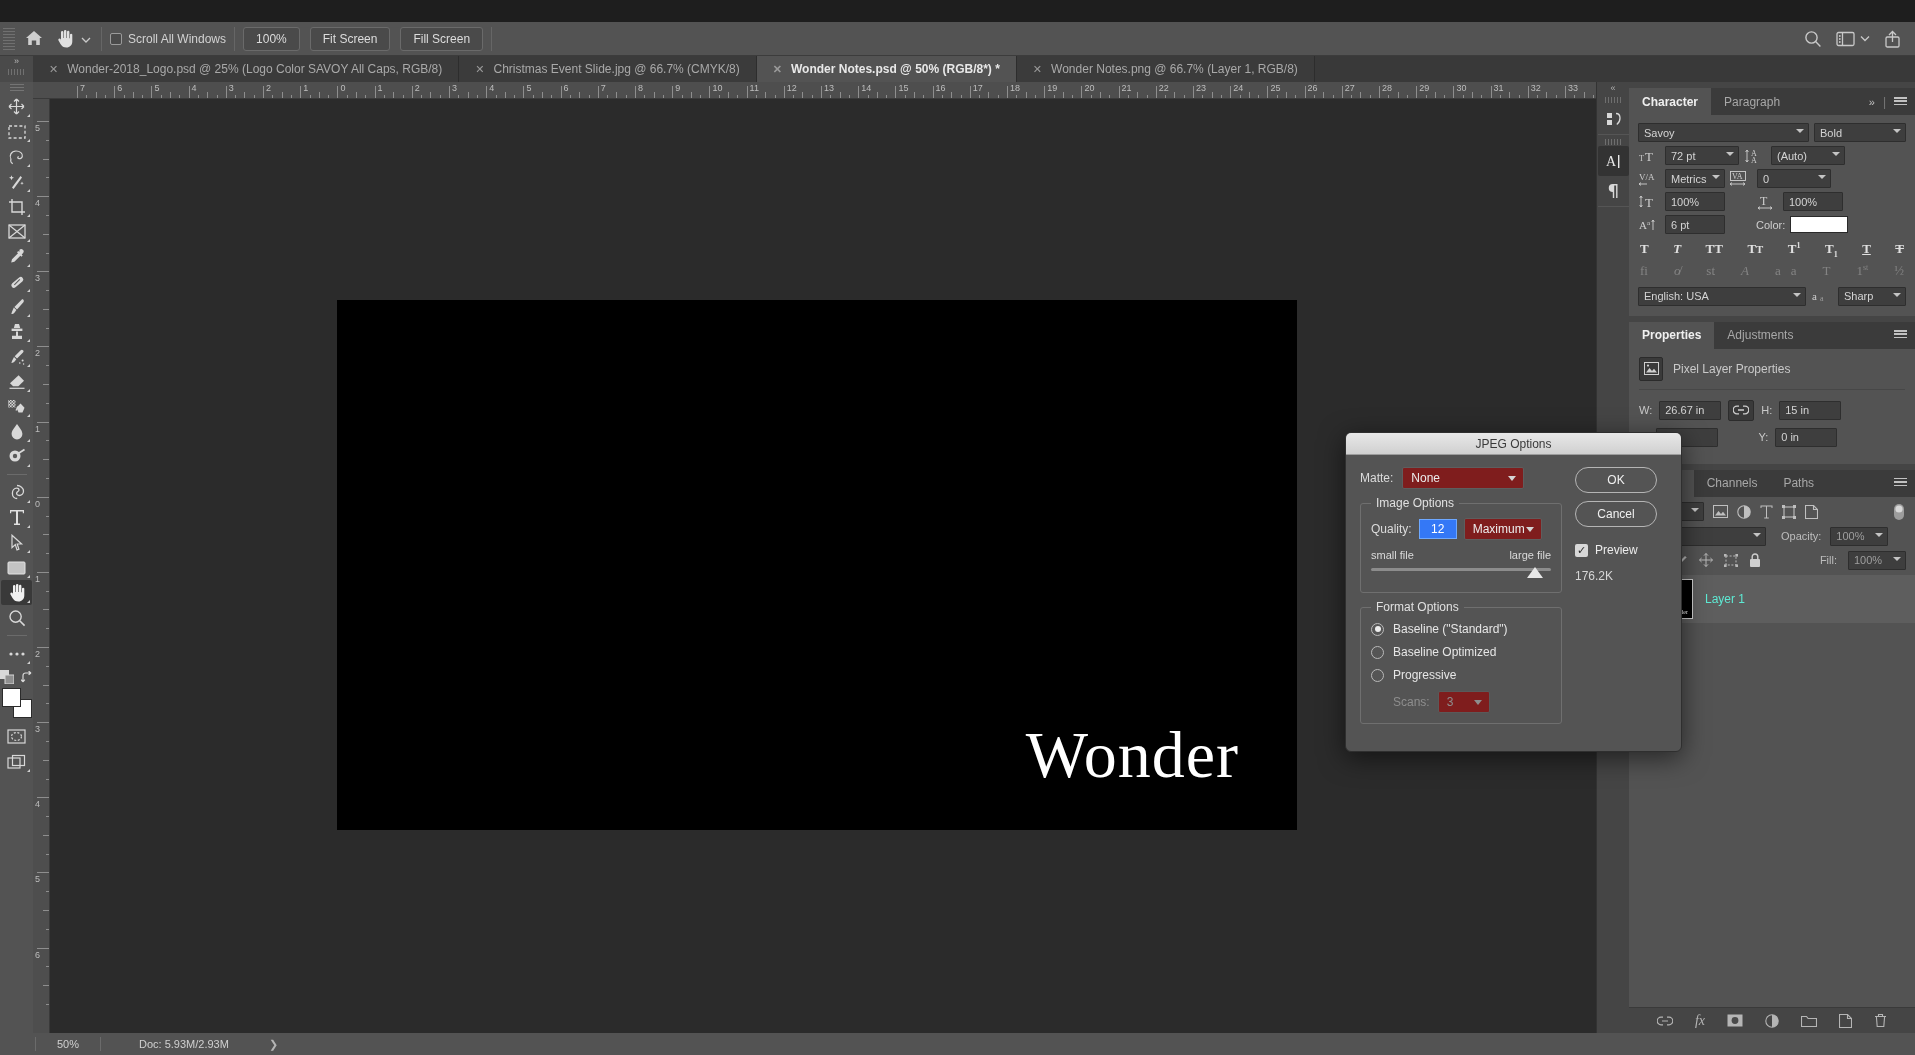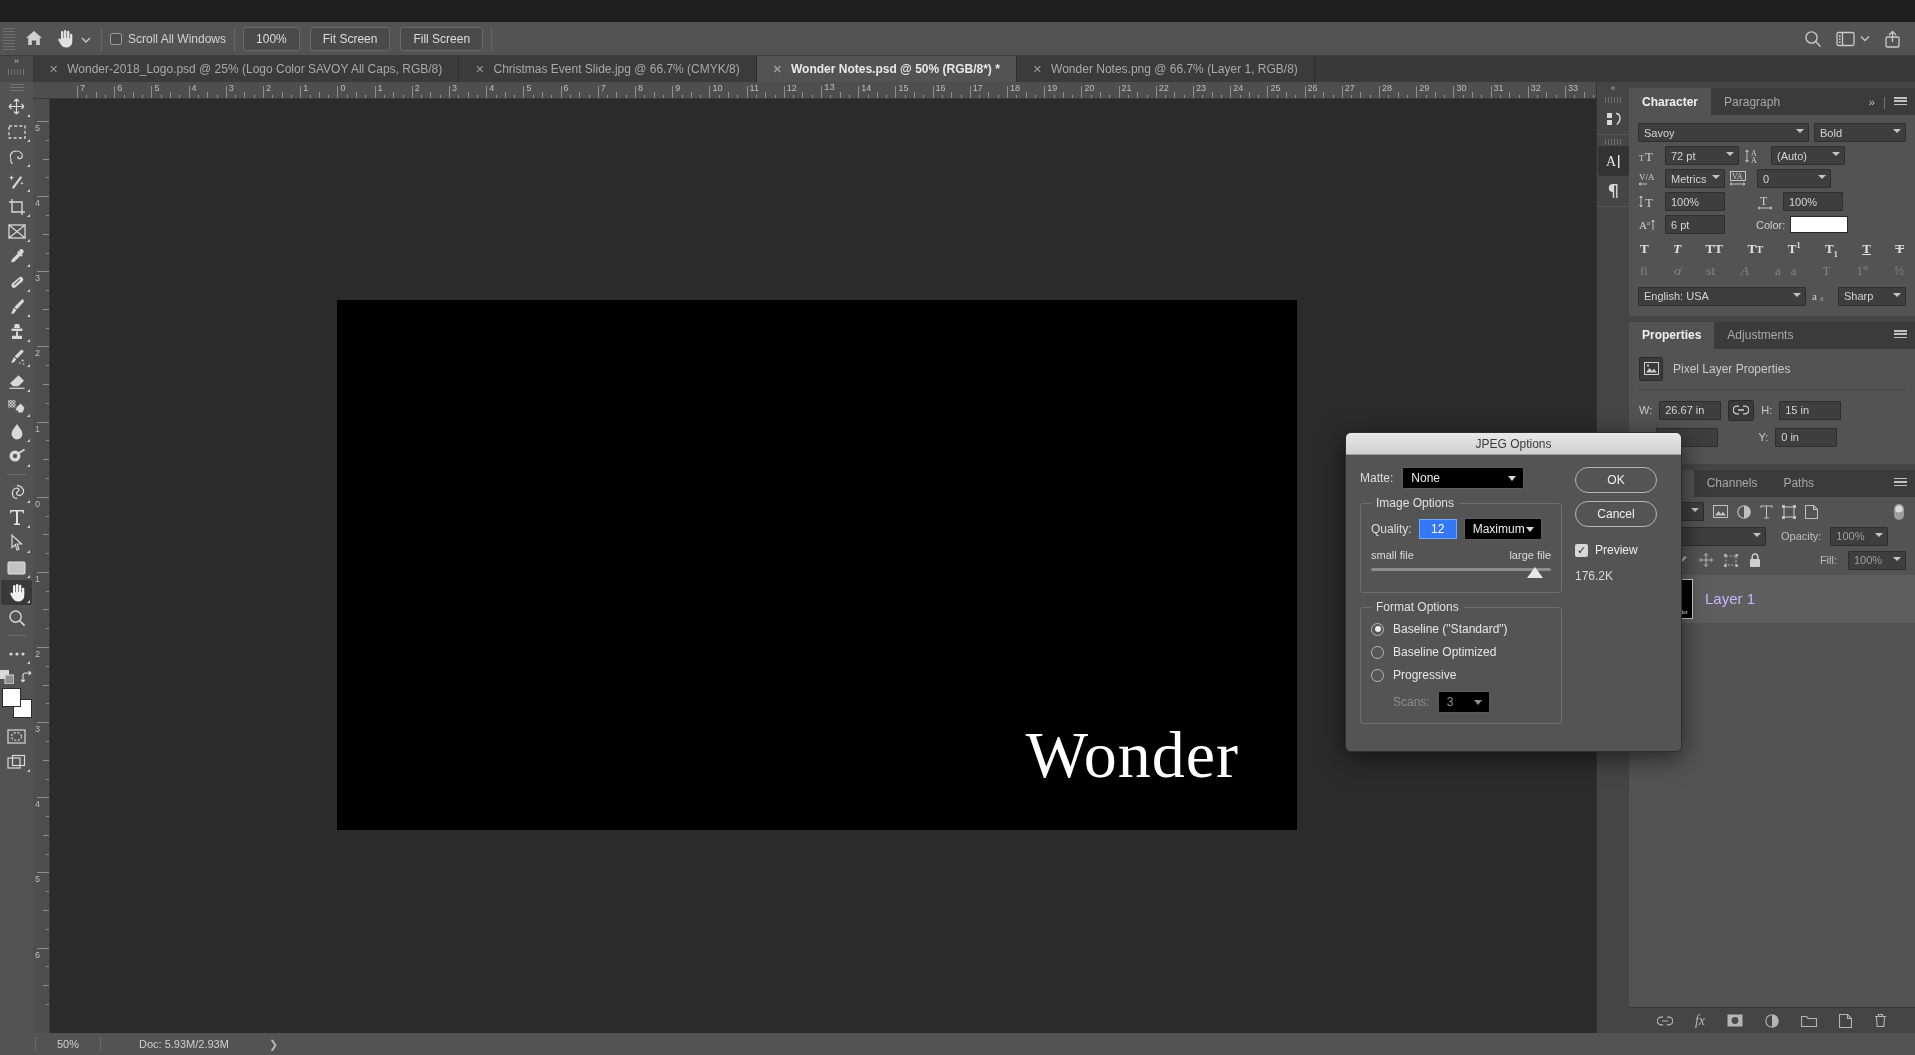--- a/index.html
+++ b/index.html
@@ -178,21 +178,21 @@
     display:flex; align-items:center; justify-content:center; border-radius:2px; }
 
   
   .ltoolrow { display:flex; align-items:center; gap:9px; padding:5px 9px; }
   .layerrow { display:flex; align-items:center; gap:0; height:48px;
      background:#5e5e5e; padding-left:6px; }
   .lthumb { width:58px; height:40px; background:#000; border:1px solid #cfcfcf;
      position:relative; flex:0 0 58px; }
   .lthumb .mini { position:absolute; right:4px; bottom:3px; font-size:6px; color:#fff;
      font-family:"Liberation Serif", serif; }
-  .lname { font-size:15px; color:#c4b5fd; margin-left:12px; }
+  .lname { font-size:12px; color:#5eead4; margin-left:12px; }
   .lbottom { display:flex; align-items:center; justify-content:center; gap:22px;
      height:26px; background:#454545; border-top:1px solid #3a3a3a; }
 
   
   .statusbar {
     position:absolute; left:0; bottom:0; width:1915px; height:22px;
     background:#535353; display:flex; align-items:center;
   }
   .sbzone { width:33px; height:22px; background:#535353; }
   .sbzoom { width:60px; text-align:center; font-size:11px; color:#d0d0d0; }
@@ -204,21 +204,21 @@
     background:#545454; border-radius:6px; box-shadow:0 6px 26px rgba(0,0,0,.55);
     border:1px solid #2f2f2f; overflow:hidden;
   }
   .dlgtitle {
     height:22px; background:linear-gradient(to bottom,#e8e8e8,#d0d0d0);
     display:flex; align-items:center; justify-content:center;
     font-size:12px; color:#3a3a3a; border-bottom:1px solid #9c9c9c;
   }
   .dlgbody { position:relative; padding:12px 14px; }
   .dlab { font-size:12px; color:#dcdcdc; }
-  .dsel { background:#000000; border:1px solid #5e5e5e; border-radius:2px;
+  .dsel { background:#7f1d1d; border:1px solid #5e5e5e; border-radius:2px;
     height:22px; display:flex; align-items:center; padding:0 8px;
     font-size:12px; color:#ececec; position:relative; }
   .dsel .dc { position:absolute; right:7px; top:8px; width:0; height:0;
     border-left:4px solid transparent; border-right:4px solid transparent;
     border-top:5px solid #d5d5d5; }
   .group { border:1px solid #6f6f6f; border-radius:3px; position:relative;
     margin-top:14px; padding:14px 10px 10px; }
   .glegend { position:absolute; top:-8px; left:10px; background:#545454;
     padding:0 5px; font-size:12px; color:#e0e0e0; }
   .qfield { width:38px; height:20px; background:#3478f6; border:1px solid #6ea8ff;
@@ -627,21 +627,21 @@
       <div class="rlabel" style="left: 716.6px; top: 1px;">11</div>
       <div class="rtick" style="left: 722.9px; top: 13px; width: 1px; height: 4px;"></div>
       <div class="rtick" style="left: 732.2px; top: 10px; width: 1px; height: 7px;"></div>
       <div class="rtick" style="left: 741.5px; top: 13px; width: 1px; height: 4px;"></div>
       <div class="rtick" style="left: 750.8px; top: 4px; width: 1px; height: 13px;"></div>
       <div class="rlabel" style="left: 753.8px; top: 1px;">12</div>
       <div class="rtick" style="left: 760.1px; top: 13px; width: 1px; height: 4px;"></div>
       <div class="rtick" style="left: 769.4px; top: 10px; width: 1px; height: 7px;"></div>
       <div class="rtick" style="left: 778.7px; top: 13px; width: 1px; height: 4px;"></div>
       <div class="rtick" style="left: 788px; top: 4px; width: 1px; height: 13px;"></div>
-      <div class="rlabel" style="left: 791px; top: 1px; font-family: Liberation Mono, monospace;">13</div>
+      <div class="rlabel" style="left: 791px; top: 1px;">13</div>
       <div class="rtick" style="left: 797.3px; top: 13px; width: 1px; height: 4px;"></div>
       <div class="rtick" style="left: 806.6px; top: 10px; width: 1px; height: 7px;"></div>
       <div class="rtick" style="left: 815.9px; top: 13px; width: 1px; height: 4px;"></div>
       <div class="rtick" style="left: 825.2px; top: 4px; width: 1px; height: 13px;"></div>
       <div class="rlabel" style="left: 828.2px; top: 1px;">14</div>
       <div class="rtick" style="left: 834.5px; top: 13px; width: 1px; height: 4px;"></div>
       <div class="rtick" style="left: 843.8px; top: 10px; width: 1px; height: 7px;"></div>
       <div class="rtick" style="left: 853.1px; top: 13px; width: 1px; height: 4px;"></div>
       <div class="rtick" style="left: 862.4px; top: 4px; width: 1px; height: 13px;"></div>
       <div class="rlabel" style="left: 865.4px; top: 1px;">15</div>

